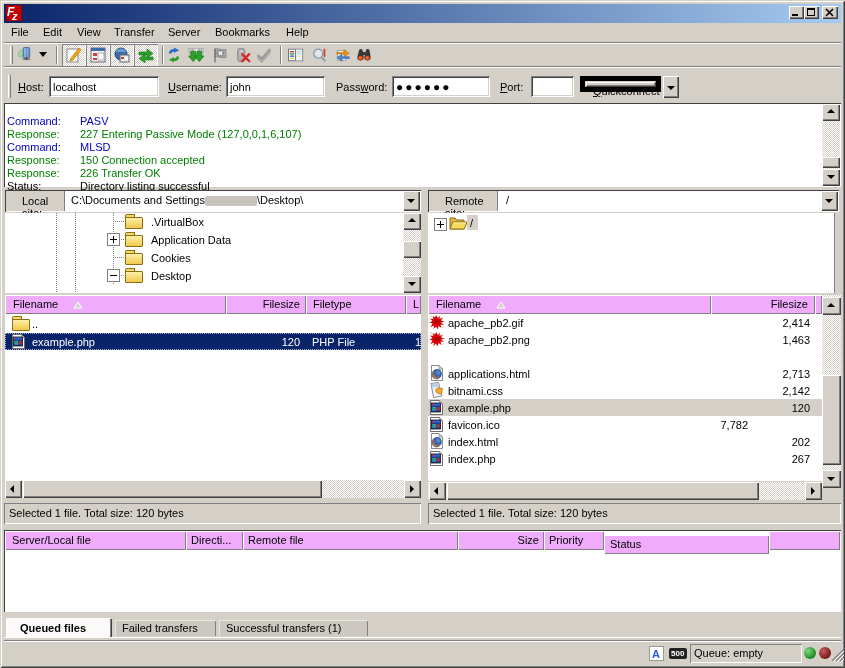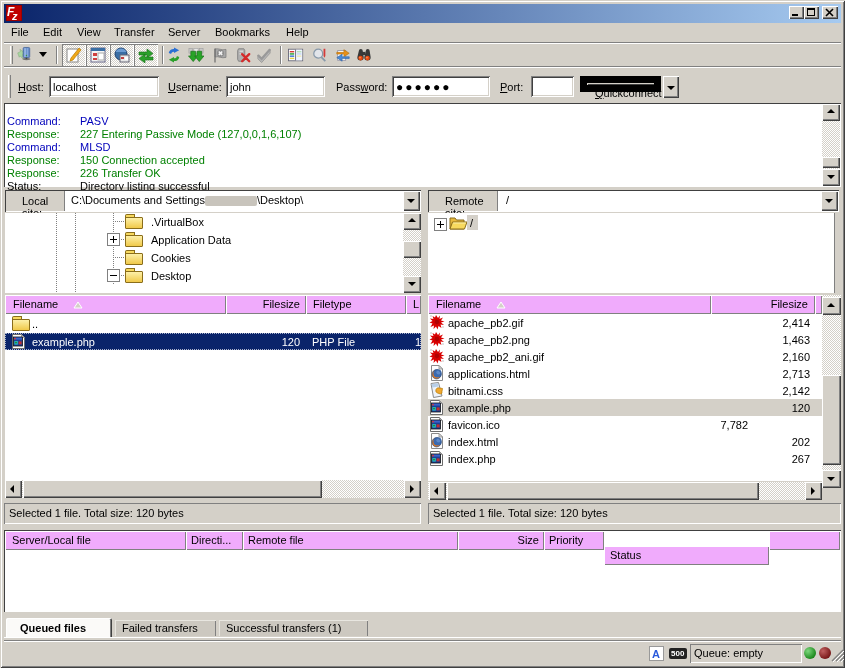--- a/index.html
+++ b/index.html
@@ -230,21 +230,21 @@
     <label style="left:164px"><u>U</u>sername:</label>
     <div class="tb" style="left:222px;width:99px">
         <span>john</span>
       </div>
     <label style="left:332px">Pass<u>w</u>ord:</label>
     <div class="tb" style="left:388px;width:98px">
         <span style="top:4px;font-size:12px;letter-spacing:2px">●●●●●●</span>
       </div>
     <label style="left:496px"><u>P</u>ort:</label>
     <div class="tb" style="left:527px;width:43px"></div>
-    <div class="abs out" style="left:576px;top:9px;width:81px;height:16px;box-shadow:inset 1px 1px 0 #d4d0c8, inset -1px -1px 0 #404040, inset 2px 2px 0 #fff, inset -2px -2px 0 #808080;border:7px solid #000000">
+    <div class="abs out" style="left:576px;top:9px;width:81px;height:16px;box-shadow:inset 1px 1px 0 #d4d0c8, inset -1px -1px 0 #404040, inset 2px 2px 0 #fff, inset -2px -2px 0 #808080;border:5px solid #000000">
       <span class="abs" style="left:8px;top:4px"><u>Q</u>uickconnect</span>
     </div>
     <div class="abs" style="left:659px;top:9px;width:16px;height:22px;background:#d4d0c8;box-shadow:inset 1px 1px 0 #fff, inset -1px -1px 0 #404040, inset -2px -2px 0 #808080">
       <div class="arr dn abs" style="left:4px;top:10px"></div>
     </div>
   </div>
 
   <div id="log" class="abs">
     <div class="line blue" style="top:4px">Command:<span class="v">PASV</span></div>
     <div class="line green" style="top:17px">Response:<span class="v">227 Entering Passive Mode (127,0,0,1,6,107)</span></div>
@@ -405,30 +405,20 @@
         <div class="row" style="left:0;top:17px;width:394px;">
           <span class="abs" style="left:1px;top:0px;width:16px;height:16px"><svg width="16" height="16" viewBox="0 0 16 16">
               <path d="M7 1 L9 4 L11 1.5 L10.5 5 L14 3.5 L12 6.5 L15.5 7.5 L12 8.5 L15 11 L11.5 10.5 L12.5 14 L9.5 12 L8.5 15.5 L7 12.5 L4.5 15 L5 11.5 L1.5 13 L3.5 9.5 L0.5 8.5 L3.5 7 L1 4.5 L4.5 5 L3.5 2 L6 3.5 Z" fill="#d80000"></path>
               <path d="M6.5 5.5 L9.5 6 L10.5 9 L7.5 10.5 L5.5 8.5 Z" fill="#b00000"></path>
               <rect x="1" y="1" width="2" height="2" fill="#e2e2e2"></rect>
               <rect x="13" y="12" width="2" height="2" fill="#e2e2e2"></rect>
             </svg></span>
           <span class="abs" style="left:20px;top:3px">apache_pb2.png</span>
           <span class="abs" style="right:12px;top:3px">1,463</span>
         </div>
-        <div class="row" style="left:0;top:34px;width:394px;">
-          <span class="abs" style="left:1px;top:0px;width:16px;height:16px"><svg width="16" height="16" viewBox="0 0 16 16">
-              <path d="M7 1 L9 4 L11 1.5 L10.5 5 L14 3.5 L12 6.5 L15.5 7.5 L12 8.5 L15 11 L11.5 10.5 L12.5 14 L9.5 12 L8.5 15.5 L7 12.5 L4.5 15 L5 11.5 L1.5 13 L3.5 9.5 L0.5 8.5 L3.5 7 L1 4.5 L4.5 5 L3.5 2 L6 3.5 Z" fill="#d80000"></path>
-              <path d="M6.5 5.5 L9.5 6 L10.5 9 L7.5 10.5 L5.5 8.5 Z" fill="#b00000"></path>
-              <rect x="1" y="1" width="2" height="2" fill="#e2e2e2"></rect>
-              <rect x="13" y="12" width="2" height="2" fill="#e2e2e2"></rect>
-            </svg></span>
-          <span class="abs" style="left:20px;top:3px">apache_pb2_ani.gif</span>
-          <span class="abs" style="right:12px;top:3px">2,160</span>
-        </div>
         <div class="row" style="left:0;top:51px;width:394px;">
           <span class="abs" style="left:1px;top:0px;width:16px;height:16px"><svg width="16" height="16" viewBox="0 0 16 16">
               <path d="M2.5 0.5 L10 0.5 L13.5 4 L13.5 15.5 L2.5 15.5 Z" fill="#fdfdfd" stroke="#8a8a8a"></path>
               <path d="M10 0.5 L10 4 L13.5 4 Z" fill="#e0e0e0" stroke="#8a8a8a" stroke-width="0.8"></path>
               <circle cx="7.6" cy="9.3" r="4.6" fill="#e87818"></circle>
               <circle cx="8.5" cy="8.4" r="4.1" fill="#3a6ab0"></circle>
               <circle cx="9.6" cy="7.2" r="2.2" fill="#5c88c8"></circle>
               <circle cx="7.6" cy="9.3" r="4.6" fill="none" stroke="#24477c" stroke-width="0.7"></circle>
             </svg></span>
           <span class="abs" style="left:20px;top:3px">applications.html</span>
@@ -528,21 +518,21 @@
       </div>
     <div class="hdrbtn" style="left:239px;width:215px;top:1px">
         <span style="left:5px">Remote file</span>
       </div>
     <div class="hdrbtn" style="left:454px;width:86px;top:1px">
         <span style="right:5px">Size</span>
       </div>
     <div class="hdrbtn" style="left:540px;width:60px;top:1px">
         <span style="left:5px">Priority</span>
       </div>
-    <div class="hdrbtn" style="left:600px;width:165px;top:16px">
+    <div class="hdrbtn" style="left:600px;width:165px;top:5px">
         <span style="left:6px">Status</span>
       </div>
     <div class="hdrbtn" style="left:765px;width:71px;top:1px"></div>
   </div>
 
   <div class="abs" style="left:6px;top:618px;width:106px;height:19px;background:#fbfaf8;box-shadow:inset 1px 1px 0 #fff, inset -1px 0 0 #404040, inset -2px 0 0 #808080;border-top-left-radius:2px;border-top-right-radius:2px">
     <span class="abs" style="left:14px;top:4px;font-weight:bold">Queued files</span>
   </div>
   <div class="abs" style="left:115px;top:620px;width:101px;height:16px;background:#ccc8c0;box-shadow:inset 1px 1px 0 #e8e6e0, inset -1px 0 0 #808080">
     <span class="abs" style="left:7px;top:2px">Failed transfers</span>

